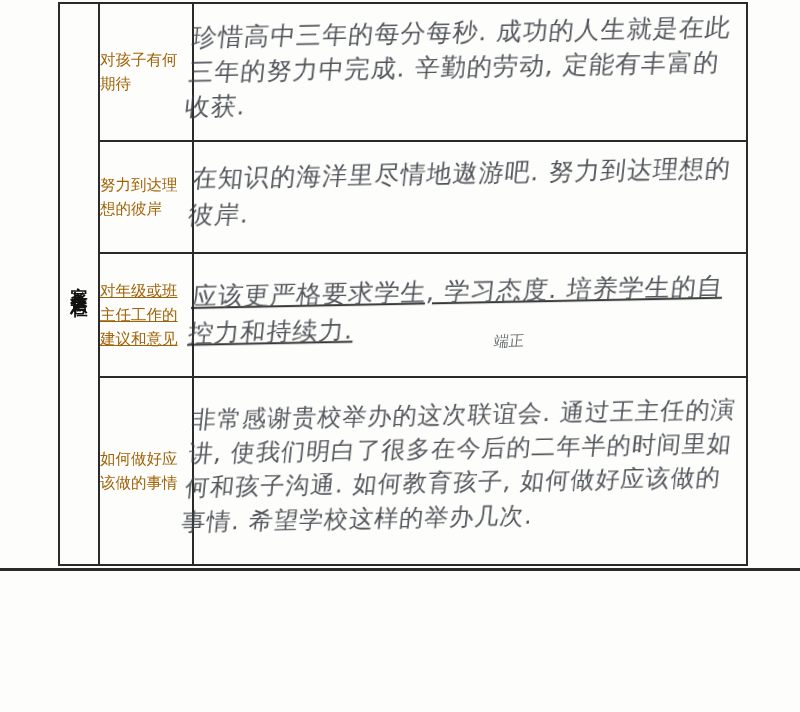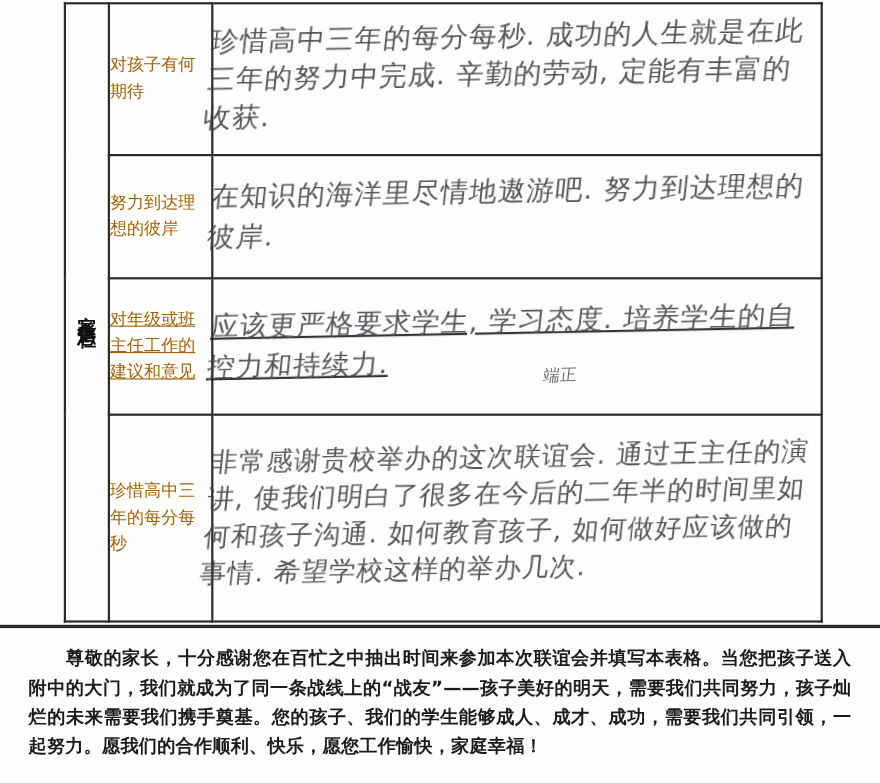--- a/index.html
+++ b/index.html
@@ -153,27 +153,24 @@
         </td>
       </tr>
       <tr>
         <td class="row-label r3">对年级或班主任工作的建议和意见</td>
         <td class="answer-cell r3">
           <div class="hand h3">应该更严格要求学生, 学习态度. 培养学生的自控力和持续力.</div>
           <span class="annot" style="left:300px; top:78px;">端正</span>
         </td>
       </tr>
       <tr>
-        <td class="row-label r4">珍惜高中三年的每分每秒</td>
+        <td class="row-label r4">如何做好应该做的事情</td>
         <td class="answer-cell r4">
           <div class="hand h4">非常感谢贵校举办的这次联谊会. 通过王主任的演讲, 使我们明白了很多在今后的二年半的时间里如何和孩子沟通. 如何教育孩子, 如何做好应该做的事情. 希望学校这样的举办几次.</div>
         </td>
       </tr>
     </tbody>
   </table>
 
   <div class="footer-rule"></div>
 
-  <div class="footer">
-    <p>尊敬的家长，十分感谢您在百忙之中抽出时间来参加本次联谊会并填写本表格。当您把孩子送入附中的大门，我们就成为了同一条战线上的“战友”——孩子美好的明天，需要我们共同努力，孩子灿烂的未来需要我们携手奠基。您的孩子、我们的学生能够成人、成才、成功，需要我们共同引领，一起努力。愿我们的合作顺利、快乐，愿您工作愉快，家庭幸福！</p>
-  </div>
 
 </div>
 
 </body></html>

